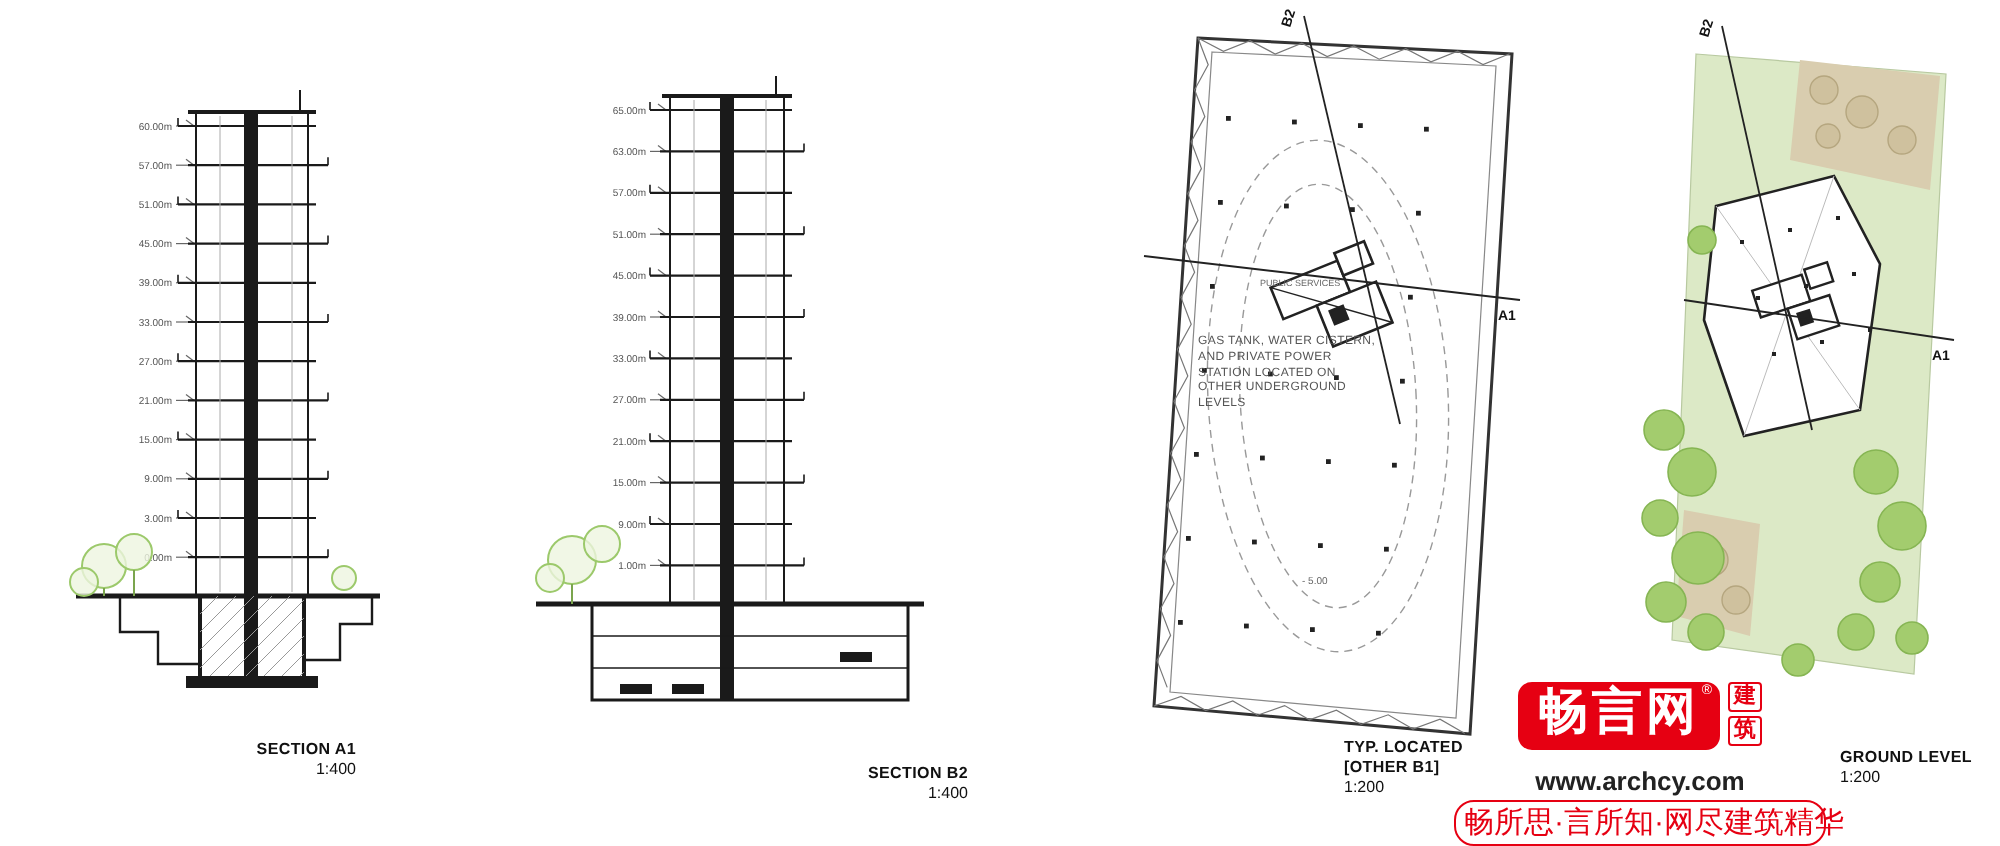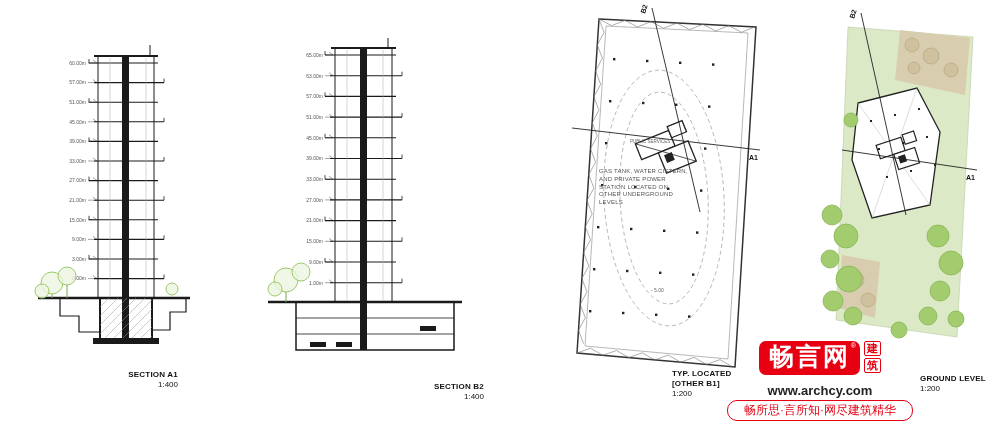--- a/index.html
+++ b/index.html
@@ -15,21 +15,21 @@
   .watermark{position:absolute;left:727px;top:341px;width:186px;}
   .wm-row{display:flex;align-items:stretch;justify-content:center;gap:4px;}
   .wm-logo{background:#e60012;color:#fff;font-weight:bold;font-size:25px;line-height:1.1;
            border-radius:7px;padding:2px 10px 4px 10px;letter-spacing:2px;position:relative;}
   .wm-reg{position:absolute;top:1px;right:2px;font-size:7px;font-weight:normal;}
   .wm-side{display:flex;flex-direction:column;gap:2px;}
   .wm-side span{display:block;border:1.5px solid #e60012;color:#e60012;font-weight:bold;
                 font-size:11px;line-height:1;padding:1px 2px;border-radius:2px;}
   .wm-url{text-align:center;font-size:13px;color:#222;margin-top:8px;font-weight:bold;}
   .wm-slogan{margin-top:2px;border:1.5px solid #e60012;border-radius:10px;color:#e60012;
-             font-size:12px;text-align:center;padding:1px 4px;background:#fff;white-space:nowrap;}
+             font-size:15px;text-align:center;padding:1px 4px;background:#fff;white-space:nowrap;}
 </style>
 </head>
 <body>
 
 <div class="canvas">
 
   <svg width="1000" height="423" viewBox="0 0 1000 423">
 
     <g>
       <g id="levels-a1">

